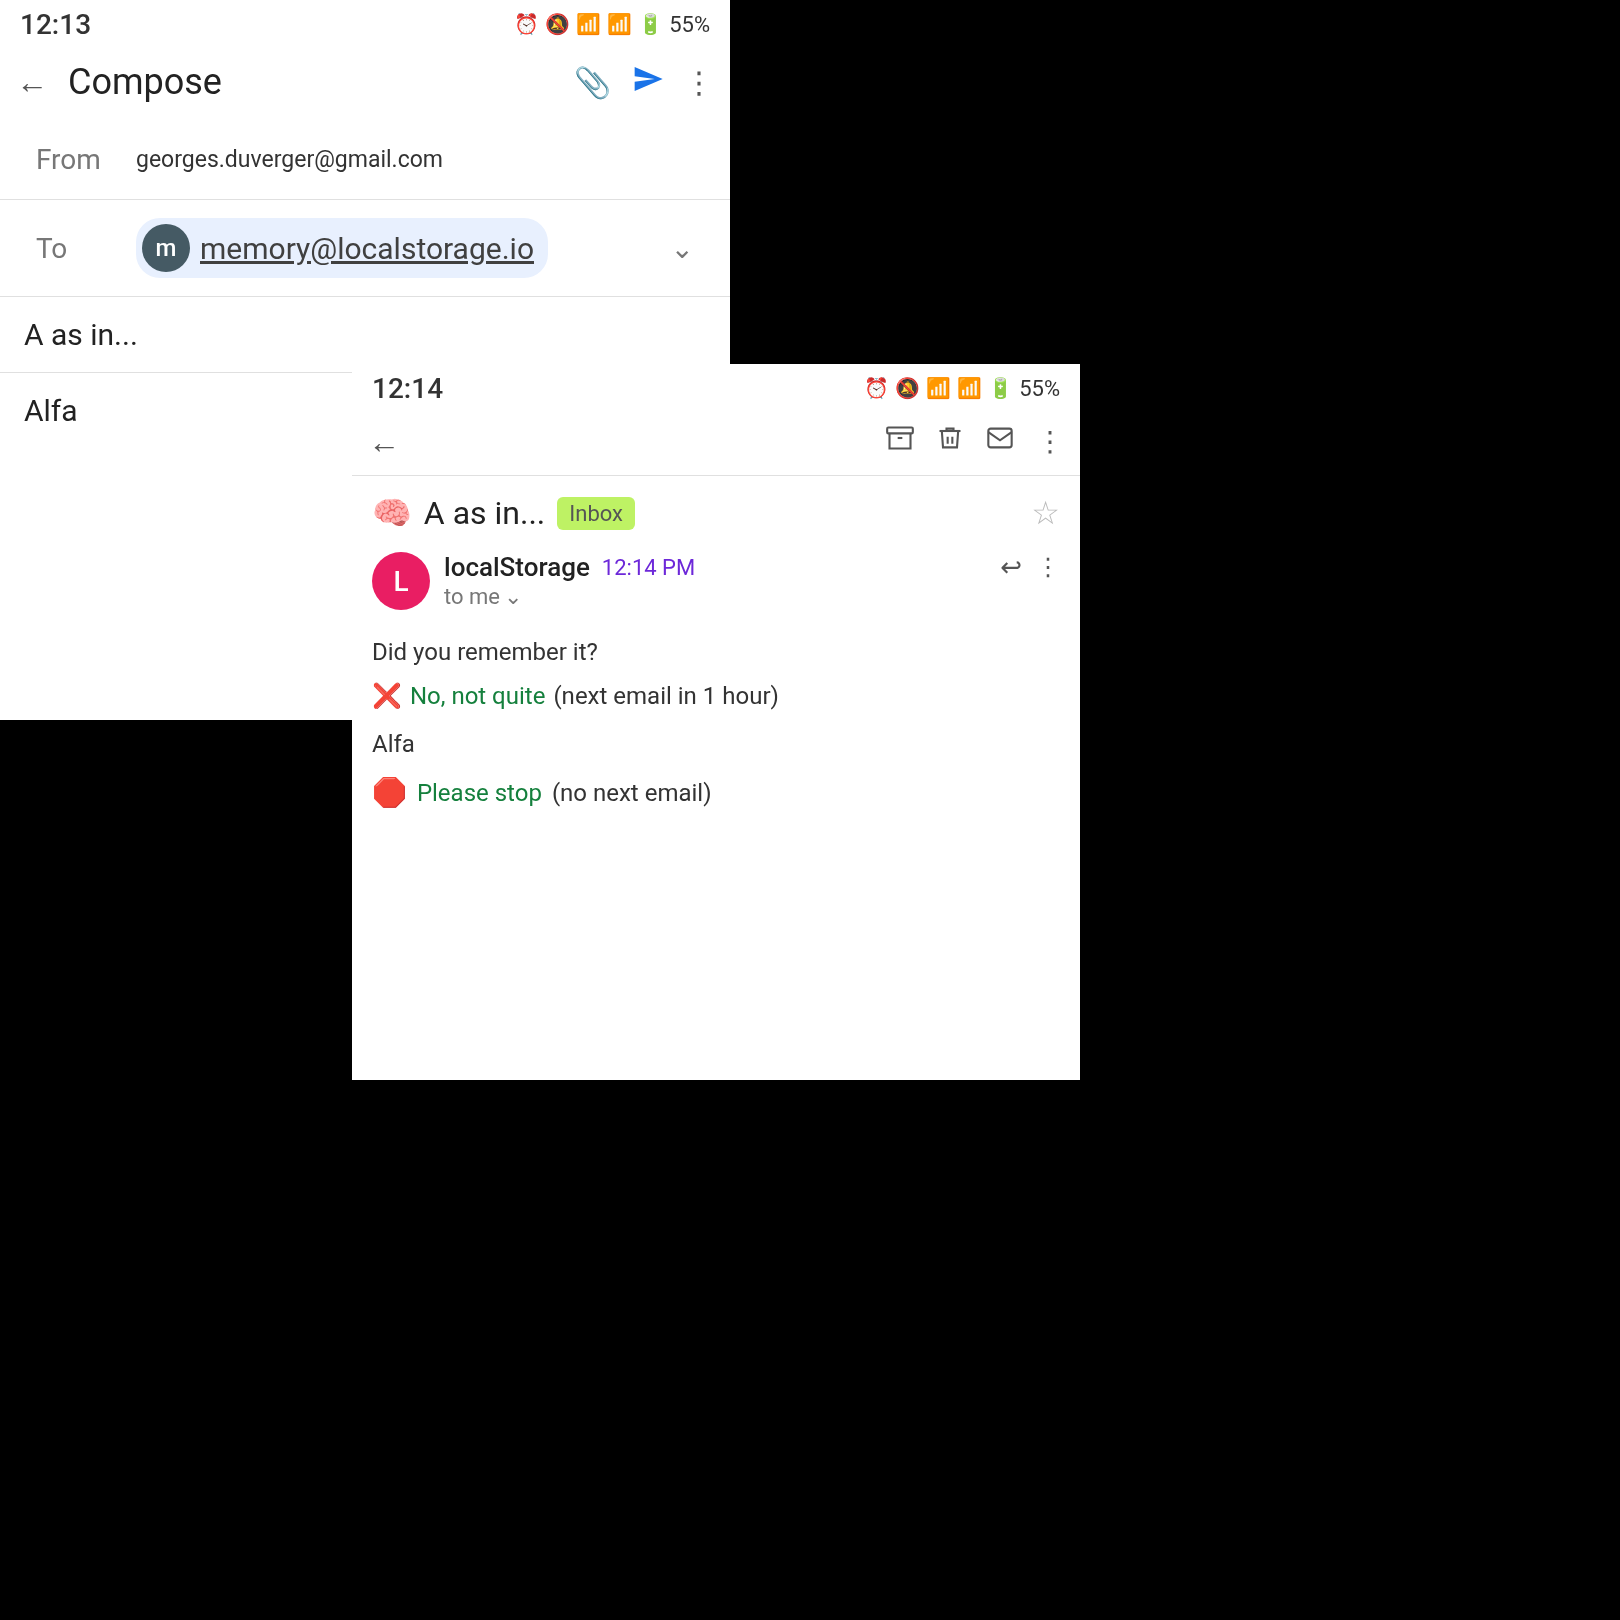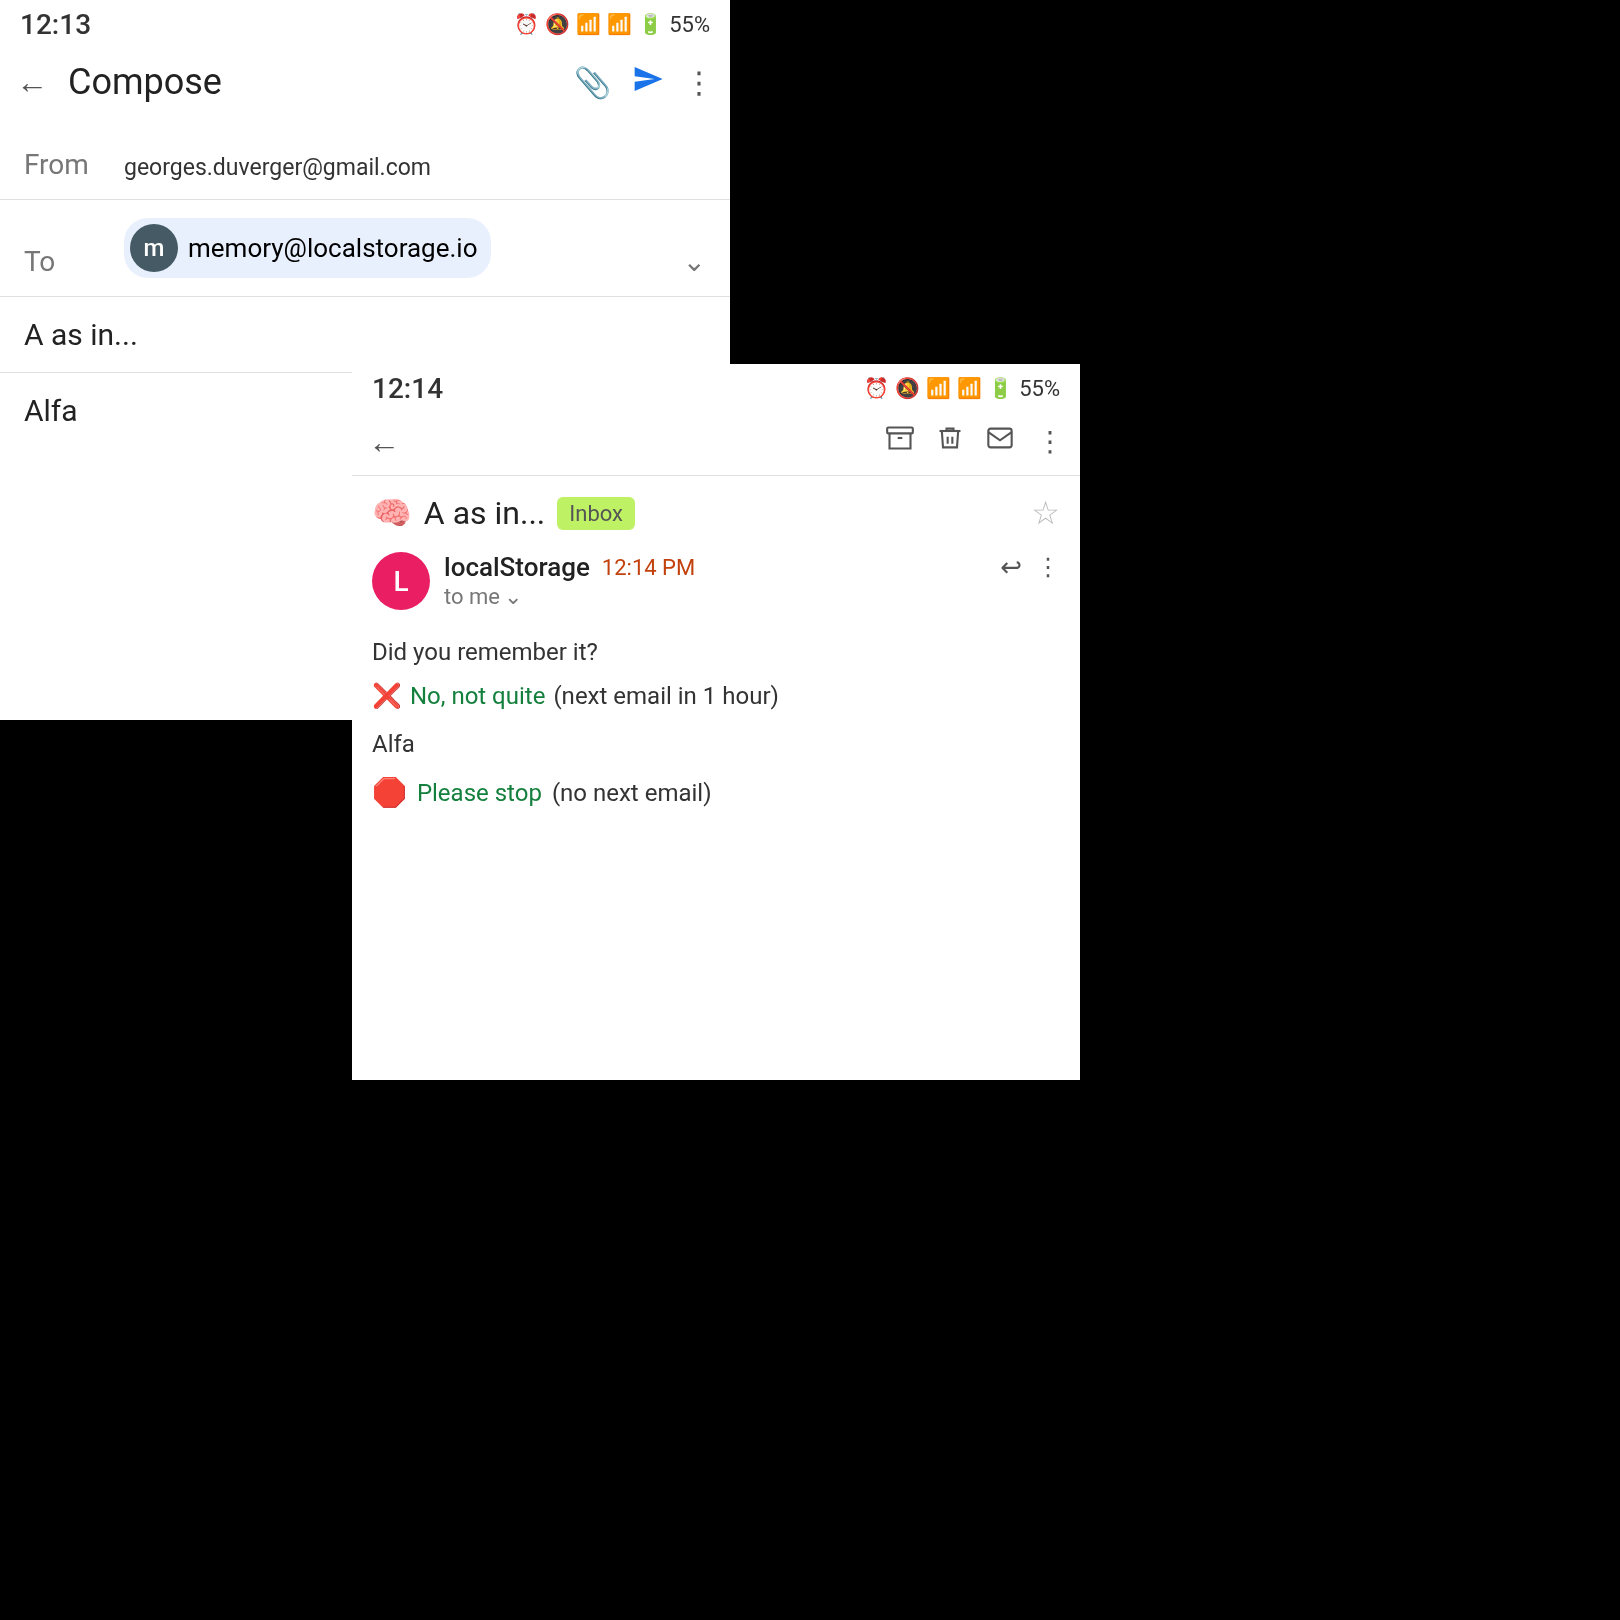--- a/index.html
+++ b/index.html
@@ -79,22 +79,22 @@
       color: #555;
       cursor: pointer;
     }
     .send-icon {
       color: #1a73e8;
       font-size: 30px;
     }
 
     .form-row {
       display: flex;
-      align-items: flex-end;
-      padding: 18px 24px;
+      align-items: center;
+      padding: 18px 36px;
       border-bottom: 1px solid #e0e0e0;
       min-height: 80px;
     }
     .form-label {
       font-size: 28px;
       color: #777;
       width: 100px;
       flex-shrink: 0;
     }
     .form-value {
@@ -116,22 +116,23 @@
       border-radius: 50%;
       background: #455a64;
       display: flex;
       align-items: center;
       justify-content: center;
       color: #fff;
       font-size: 24px;
       font-weight: 500;
     }
     .recipient-email {
-      font-size: 26px;
-      color: #000000;
+      font-size: 30px;
+      color: #404040;
+      text-decoration: underline;
     }
     .chevron-down {
       margin-left: auto;
       font-size: 28px;
       color: #777;
     }
     .subject-area {
       padding: 20px 24px;
       border-bottom: 1px solid #e0e0e0;
     }
@@ -247,21 +248,21 @@
       align-items: center;
       gap: 12px;
     }
     .sender-name {
       font-size: 26px;
       color: #222;
       font-weight: 500;
     }
     .sender-time {
       font-size: 22px;
-      color: #c2410c;
+      color: #6d28d9;
     }
     .sender-to {
       font-size: 22px;
       color: #777;
       display: flex;
       align-items: center;
       gap: 4px;
       margin-top: 2px;
     }
     .sender-actions {

